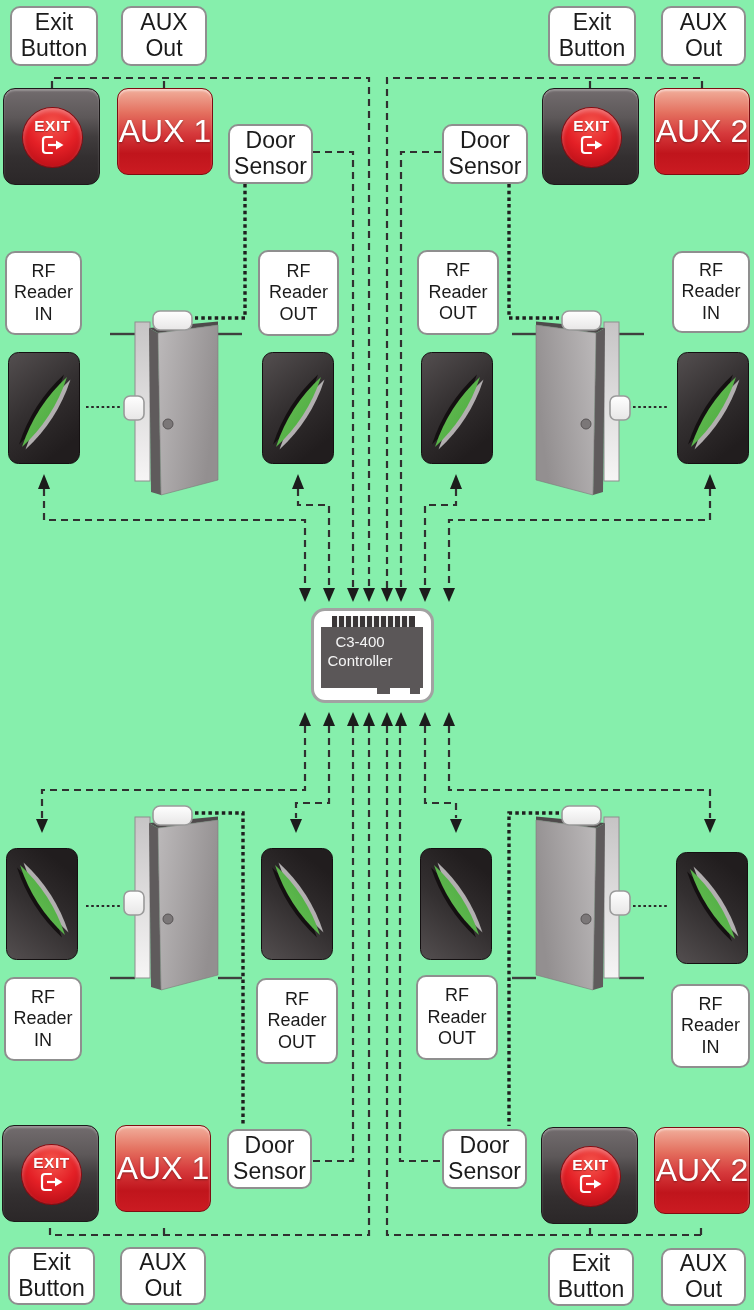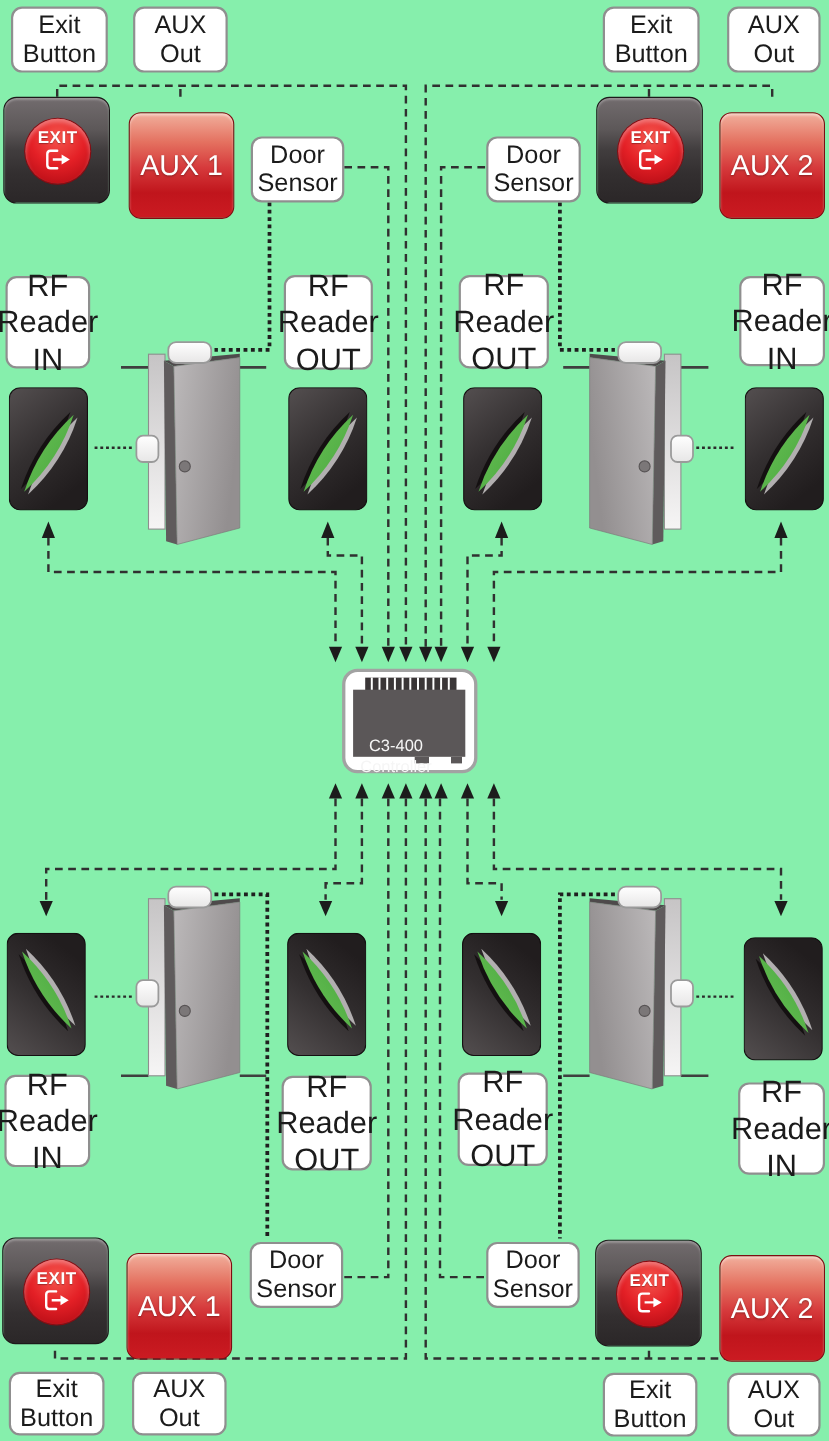--- a/index.html
+++ b/index.html
@@ -4,44 +4,44 @@
 <style>
   html,body{margin:0;padding:0;background:#fff;}
   #stage{position:relative;width:754px;height:1310px;background:#86efac;overflow:hidden;
          font-family:"Liberation Sans",sans-serif;}
   .abs{position:absolute;}
   svg{display:block;}
   
   .lbl{position:absolute;background:#fff;border:2.5px solid #8f8f8f;border-radius:10px;
        display:flex;flex-direction:column;align-items:center;justify-content:center;
        color:#1b1b1b;font-size:23px;line-height:1.12;text-align:center;box-sizing:border-box;}
-  .lbl.rf{font-size:28px;line-height:1.2;}
+  .lbl.rf{font-size:18px;line-height:1.2;}
   
   .exit-btn{position:absolute;width:97px;height:97px;border-radius:12px;
        background:linear-gradient(180deg,#726c6e 0%,#5d5859 30%,#413d3e 50%,#332f30 72%,#2b2728 100%);
        border:1px solid #1d191a;box-sizing:border-box;
        box-shadow:inset 0 2px 2px rgba(255,255,255,.28);}
   .exit-circle{position:absolute;left:19px;top:19px;width:59px;height:59px;border-radius:50%;
        background:radial-gradient(circle at 50% 28%,#f4564d 0%,#e42026 48%,#c3121a 78%,#a30c12 100%);
        box-shadow:inset 0 3px 4px rgba(255,255,255,.35), 0 0 0 1px #8c0a10;
        display:flex;flex-direction:column;align-items:center;}
   .exit-word{color:#fff;font-weight:700;font-size:15.5px;letter-spacing:.5px;margin-top:9px;
        text-shadow:0 1px 1px rgba(0,0,0,.3);}
   
-  .aux-btn{position:absolute;width:96px;height:97px;border-radius:11px;
+  .aux-btn{position:absolute;width:96px;height:87px;border-radius:11px;
        background:linear-gradient(180deg,#f1af9c 0%,#e4705f 28%,#d63a3c 52%,#c0151c 76%,#cb1b22 100%);
        border:1px solid #7e0d12;box-sizing:border-box;
        box-shadow:inset 0 2px 2px rgba(255,255,255,.45);
        display:flex;align-items:center;justify-content:center;
-       color:#fff;font-size:26px;text-shadow:0 1px 2px rgba(0,0,0,.35);margin-top:14px;}
+       color:#fff;font-size:32px;text-shadow:0 1px 2px rgba(0,0,0,.35);}
   
   .ctrl{position:absolute;left:311px;top:608px;width:123px;height:95px;background:#fff;
        border:3.5px solid #a2a2a2;border-radius:14px;box-sizing:border-box;}
   .ctrl-text{position:absolute;left:0;top:21px;width:92px;text-align:center;color:#f5f5f5;
-       font-size:15px;line-height:19px;margin-top:37px;}
+       font-size:15px;line-height:19px;}
 </style>
 </head>
 <body>
 
 <div id="stage">
 
   <svg width="0" height="0" class="abs" aria-hidden="true">
     <defs>
       <linearGradient id="gradFrame" x1="0" y1="0" x2="0" y2="1">
         <stop offset="0" stop-color="#c6c4c5"></stop>

